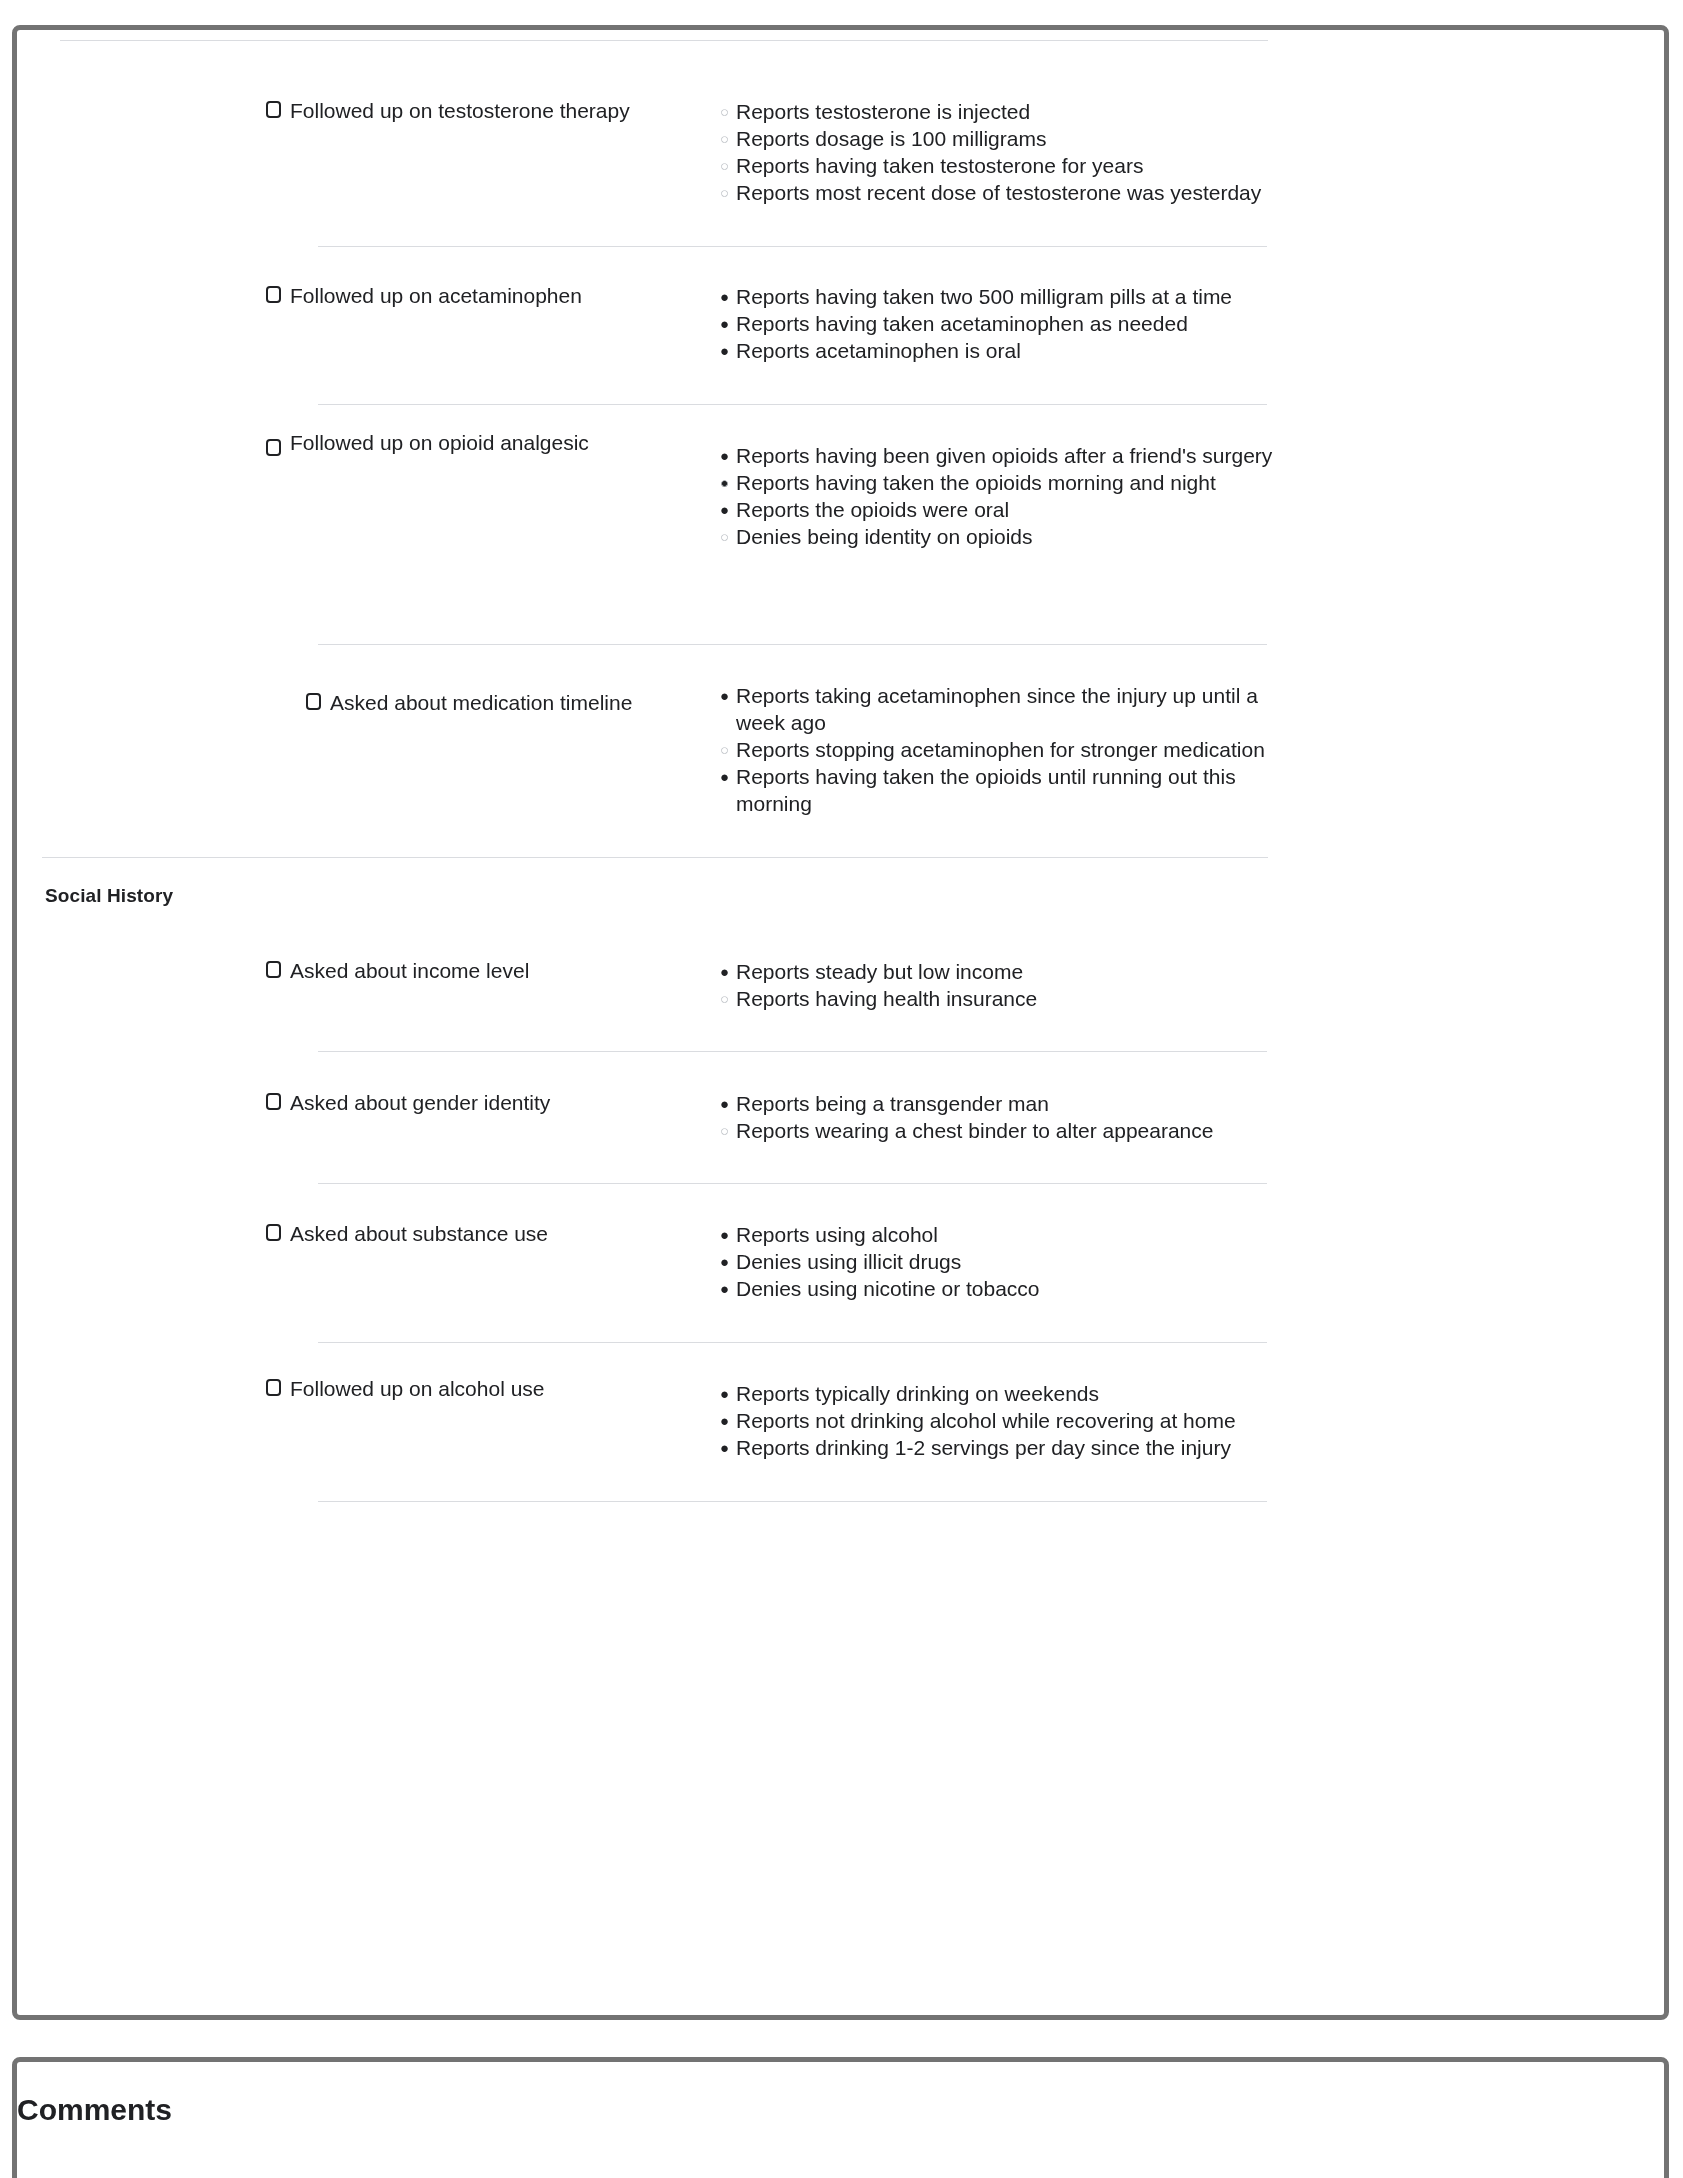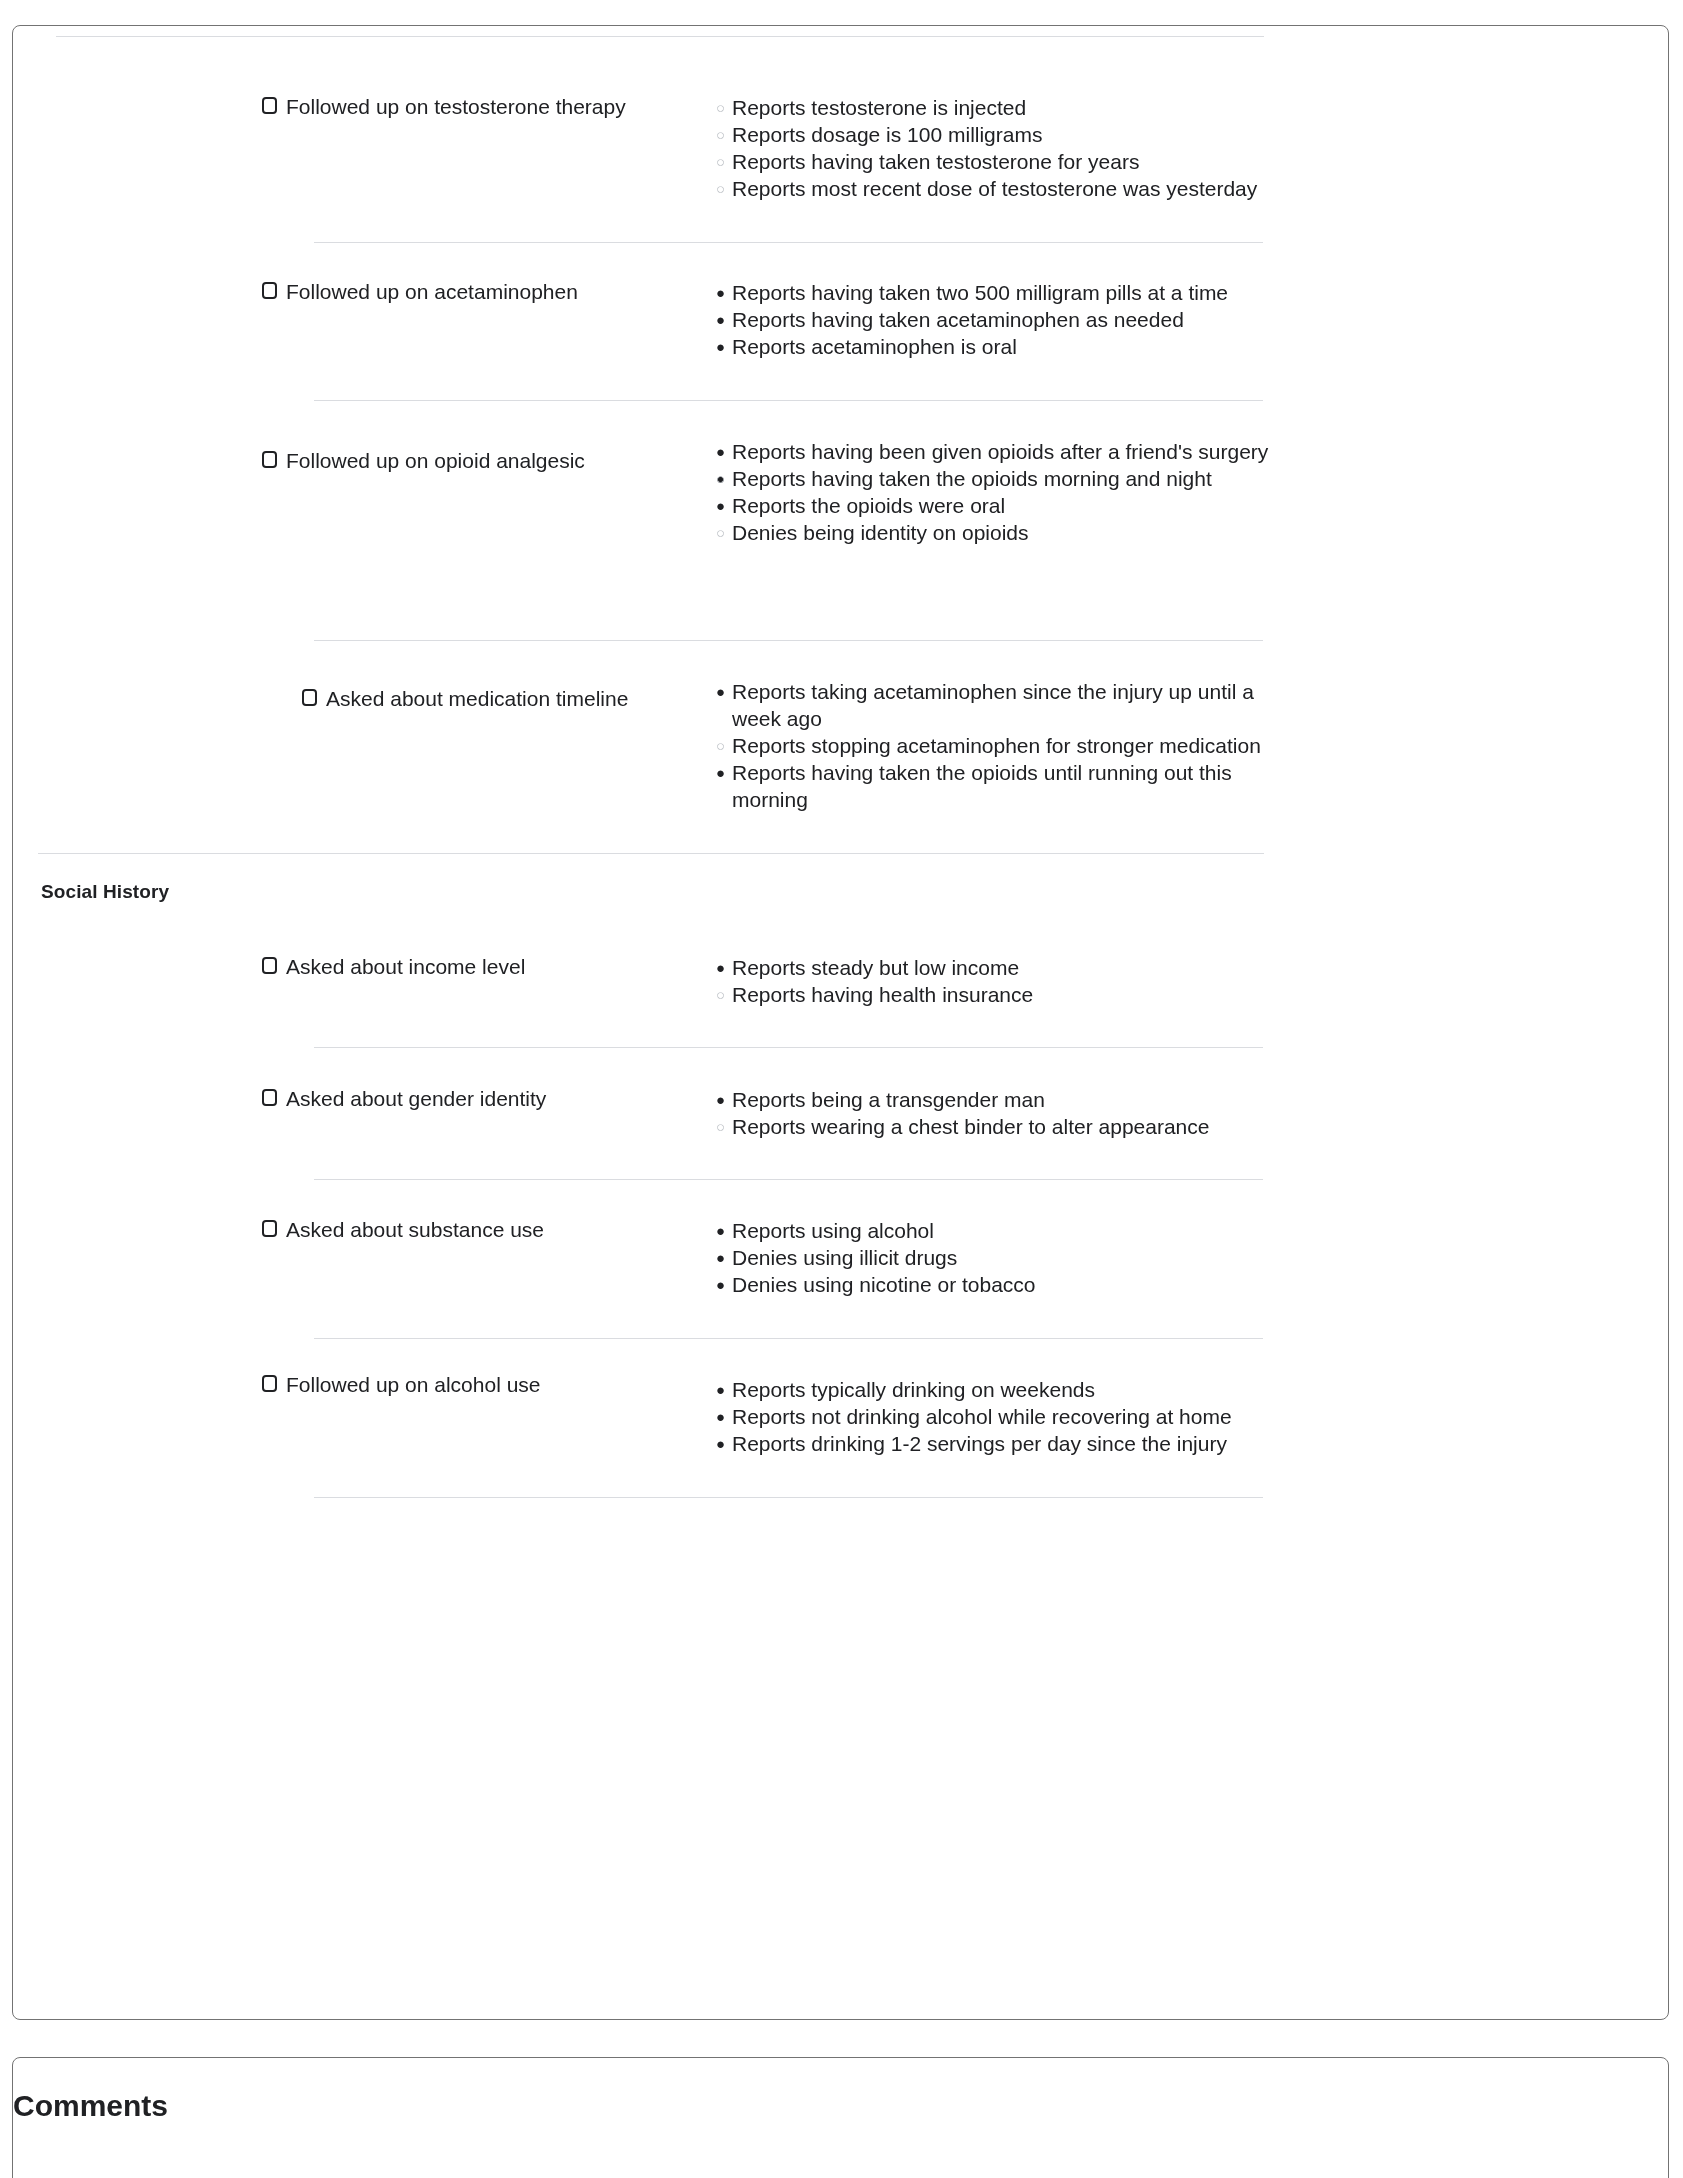--- a/index.html
+++ b/index.html
@@ -16,21 +16,21 @@
     width: 1683px;
     height: 2178px;
     background: #ffffff;
     overflow: hidden;
   }
 
   
   .card {
     position: absolute;
     background: #ffffff;
-    border: 1px solid #737373;
+    border: 5px solid #737373;
     border-radius: 8px;
   }
   #rubric-card {
     left: 12px;
     top: 25px;
     width: 1657px;
     height: 1995px;
   }
   #comments-card {
     left: 12px;
@@ -177,21 +177,21 @@
               <span class="criterion-label">Followed up on acetaminophen</span>
             </div>
             <div class="evidence" style="top: 38px;">
               <div class="ev-item found"><span class="marker">●</span><span>Reports having taken two 500 milligram pills at a time</span></div>
               <div class="ev-item found"><span class="marker">●</span><span>Reports having taken acetaminophen as needed</span></div>
               <div class="ev-item found"><span class="marker">●</span><span>Reports acetaminophen is oral</span></div>
             </div>
             <div class="row-rule" style="top: 159px;"></div>
           </div>
           <div class="row" style="top: 374px;">
-            <div class="criterion" style="top: 48px;">
+            <div class="criterion" style="top: 26px; align-items: flex-end;">
               <span class="cbox"></span>
               <span class="criterion-label">Followed up on opioid analgesic</span>
             </div>
             <div class="evidence" style="top: 38px;">
               <div class="ev-item found"><span class="marker">●</span><span>Reports having been given opioids after a friend's surgery</span></div>
               <div class="ev-item found"><span class="marker">●</span></div>
               <div class="ev-item notfound"><span class="marker">○</span><span>Reports having taken the opioids morning and night</span></div>
               <div class="ev-item found"><span class="marker">●</span><span>Reports the opioids were oral</span></div>
               <div class="ev-item notfound"><span class="marker">○</span><span>Denies being identity on opioids</span></div>
             </div>

